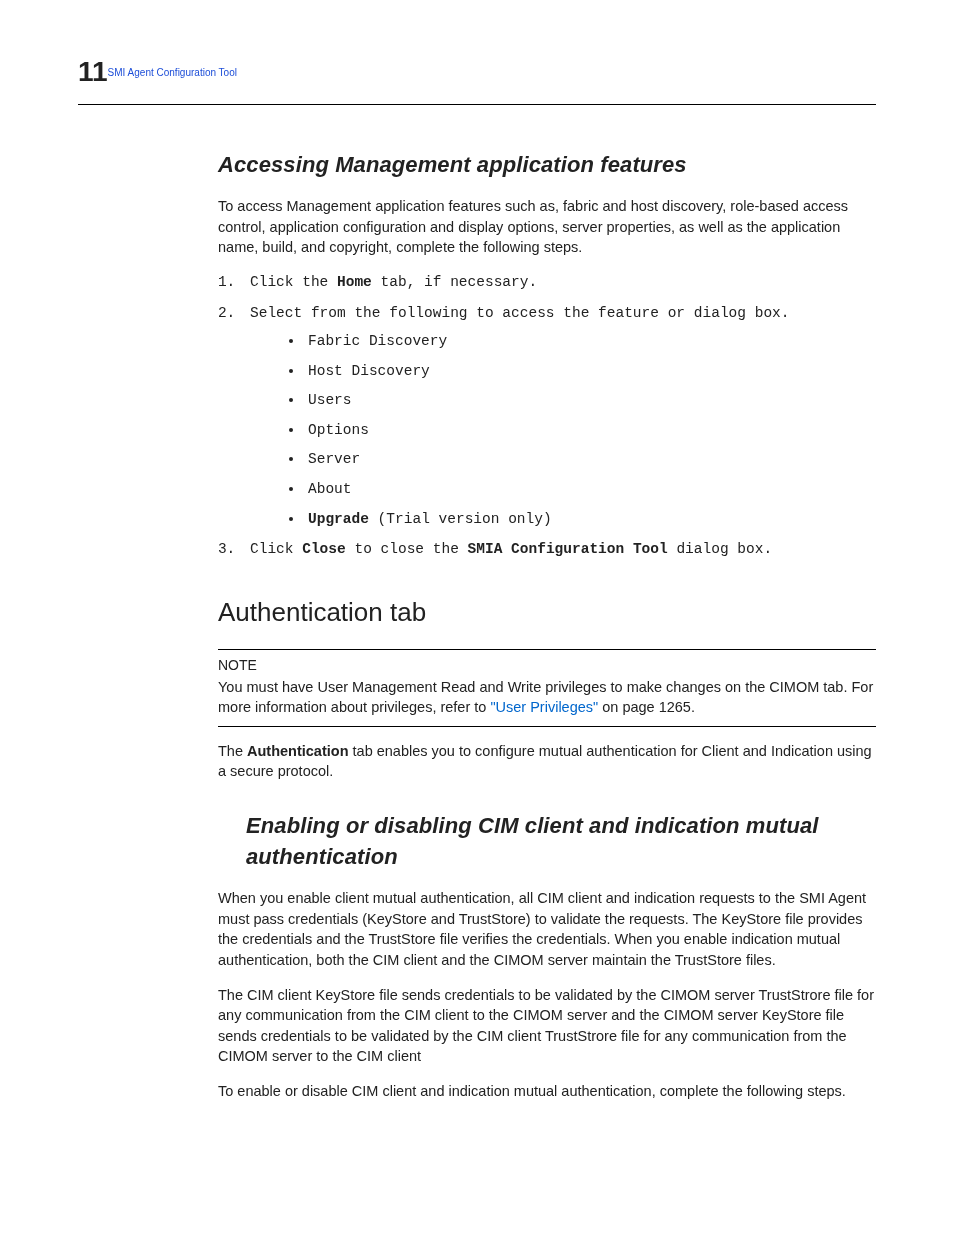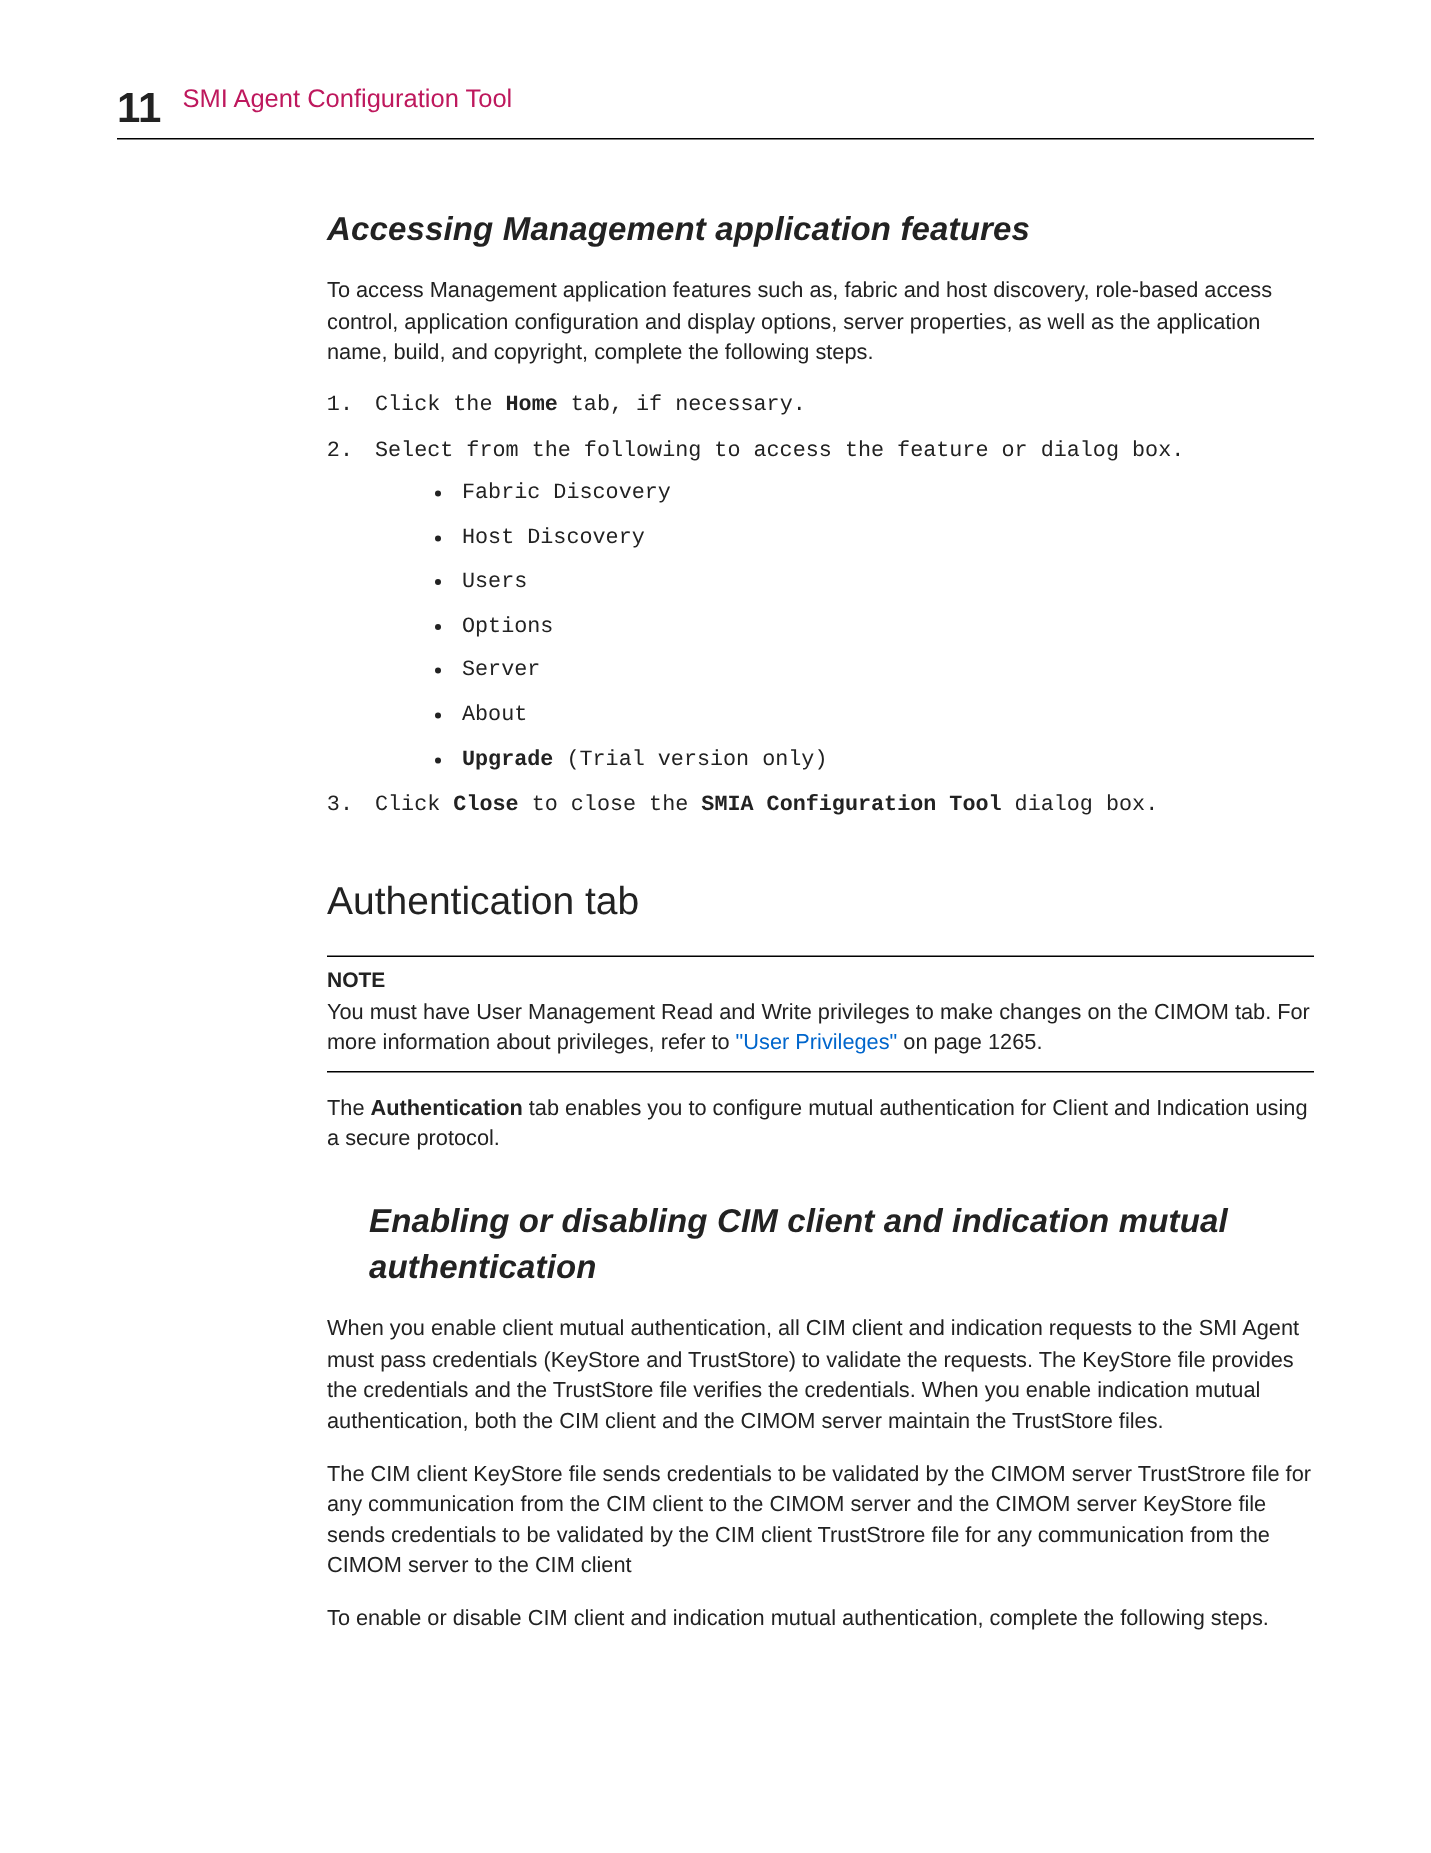--- a/index.html
+++ b/index.html
@@ -9,33 +9,32 @@
     font-family: Arial, Helvetica, sans-serif;
     color: #222;
     width: 954px;
   }
   .page {
     padding: 56px 78px 60px 78px;
     box-sizing: border-box;
   }
   .running-head {
     display: flex;
-    align-items: flex-start;
-    gap: 14px;
+    align-items: center;
     border-bottom: none;
-    margin-bottom: 4px;
+    margin-bottom: 16px;
   }
   .chapter-num {
     font-size: 28px;
     font-weight: 600;
     font-family: Arial, sans-serif;
   }
   .running-title {
-    font-size: 17px;
-    color: #be185d;
+    font-size: 10px;
+    color: #1d4ed8;
   }
   .head-rule {
     border: none;
     border-top: 1.4px solid #000;
     margin: 2px 0 44px 0;
   }
   .content {
     margin-left: 140px;
     font-size: 14.5px;
     line-height: 1.42;
@@ -77,21 +76,21 @@
   }
   .bold { font-weight: 700; }
   .note-box {
     border-top: 1px solid #000;
     border-bottom: 1px solid #000;
     padding: 6px 0 8px 0;
     margin: 0 0 14px 0;
     line-height: 1.42;
   }
   .note-label {
-    font-weight: 700;
+    font-weight: 400;
     font-size: 14px;
     display: block;
     margin-bottom: 1px;
   }
   .link {
     color: #0066cc;
   }
 </style>
 </head>
 <body>

